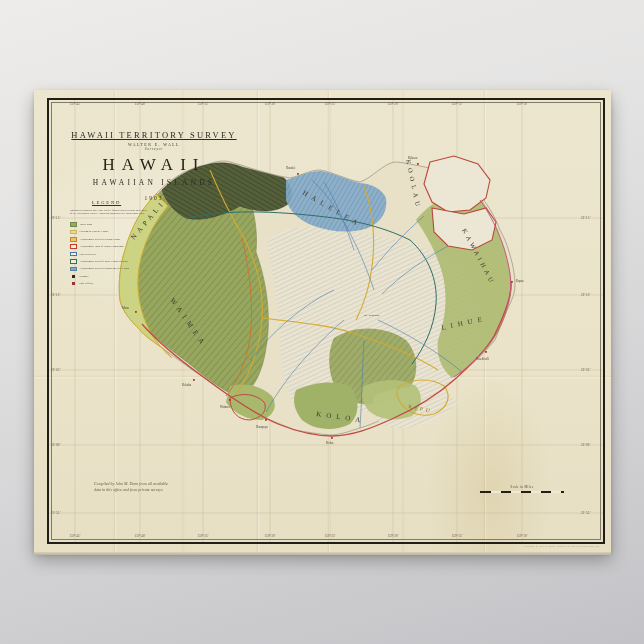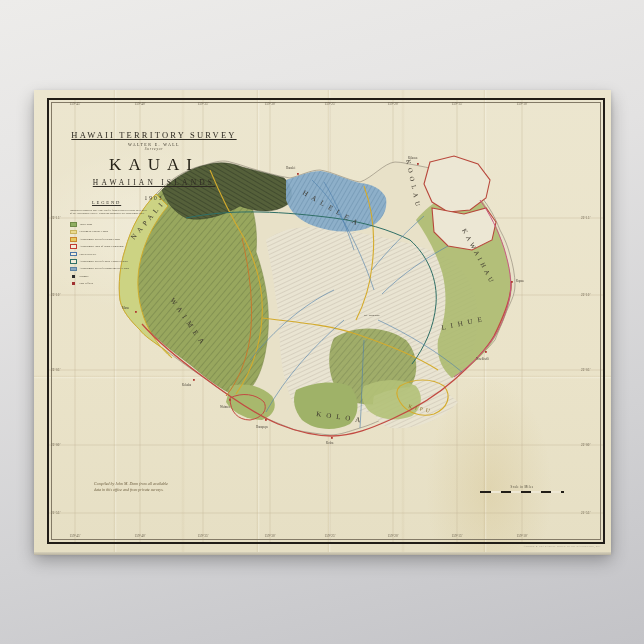--- a/index.html
+++ b/index.html
@@ -37,21 +37,21 @@
   .tick{position:absolute;font-size:3.2px;color:#5d5340;letter-spacing:.2px;z-index:6;white-space:nowrap;}
   .tick.top{top:12px;transform:translateX(-50%);}
   .tick.bottom{top:444px;transform:translateX(-50%);}
   .tick.left{left:17px;transform:translateY(-50%);}
   .tick.right{left:547px;transform:translateY(-50%);}
   .title-block{position:absolute;left:30px;top:40px;width:180px;text-align:center;color:#2c2privileged;color:#2c2820;z-index:4;}
   .tb-line1{font-size:8.5px;letter-spacing:2.2px;color:#2e2a22;text-decoration:underline;}
   .tb-line2{font-size:4px;letter-spacing:1.4px;margin-top:2px;color:#3a3529;}
   .tb-line3{font-size:3.4px;letter-spacing:.8px;font-style:italic;color:#4a4435;}
   .tb-title{font-size:17px;letter-spacing:7px;margin-top:4px;color:#272318;}
-  .tb-subtitle{font-size:7.5px;letter-spacing:3.2px;margin-top:3px;color:#2e2a22;text-decoration:underline;}
+  .tb-subtitle{font-size:7.5px;letter-spacing:3.2px;margin-top:3px;color:#2e2a22;}
   .tb-year{font-size:5.5px;letter-spacing:2px;margin-top:8px;color:#3a3529;}
   .legend{position:absolute;left:36px;top:110px;width:130px;z-index:4;color:#3c372c;}
   .legend-heading{font-size:4.6px;letter-spacing:1.8px;text-decoration:underline;margin-left:22px;color:#33302a;}
   .legend-note{font-size:2.6px;line-height:3.4px;margin-top:4px;color:#55503f;}
   .legend-items{margin-top:5px;}
   .legend-row{display:flex;align-items:center;height:7.4px;}
   .swatch{width:6.5px;height:4.5px;box-sizing:border-box;border:1px solid;margin-right:3px;flex:none;}
   .swatch.dot{width:3px;height:3px;margin-left:1.6px;margin-right:4.9px;border-width:1.5px;}
   .legend-label{font-size:2.8px;white-space:nowrap;color:#4a4536;}
   .compiled{position:absolute;left:60px;top:391px;font-style:italic;font-size:4px;line-height:5.5px;color:#6b5c3e;z-index:4;}
@@ -225,21 +225,21 @@
     <span class="tick right" style="top:128px">22°15'</span>
     <span class="tick right" style="top:205px">22°10'</span>
     <span class="tick right" style="top:280px">22°05'</span>
     <span class="tick right" style="top:355px">22°00'</span>
     <span class="tick right" style="top:423px">21°55'</span>
 
     <div class="title-block">
       <div class="tb-line1">HAWAII TERRITORY SURVEY</div>
       <div class="tb-line2">WALTER E. WALL</div>
       <div class="tb-line3">Surveyor</div>
-      <div class="tb-title">KAUAI</div>
+      <div class="tb-title">HAWAII</div>
       <div class="tb-subtitle">HAWAIIAN ISLANDS</div>
       <div class="tb-year">1903</div>
     </div>
 
     <div class="legend">
       <div class="legend-heading">LEGEND</div>
       <div class="legend-note">
         <div>Boundaries compiled May 1903 chiefly from Registered Maps and Charts</div>
         <div>of the Government Survey. Plantation boundaries are approximate only.</div>
       </div>

